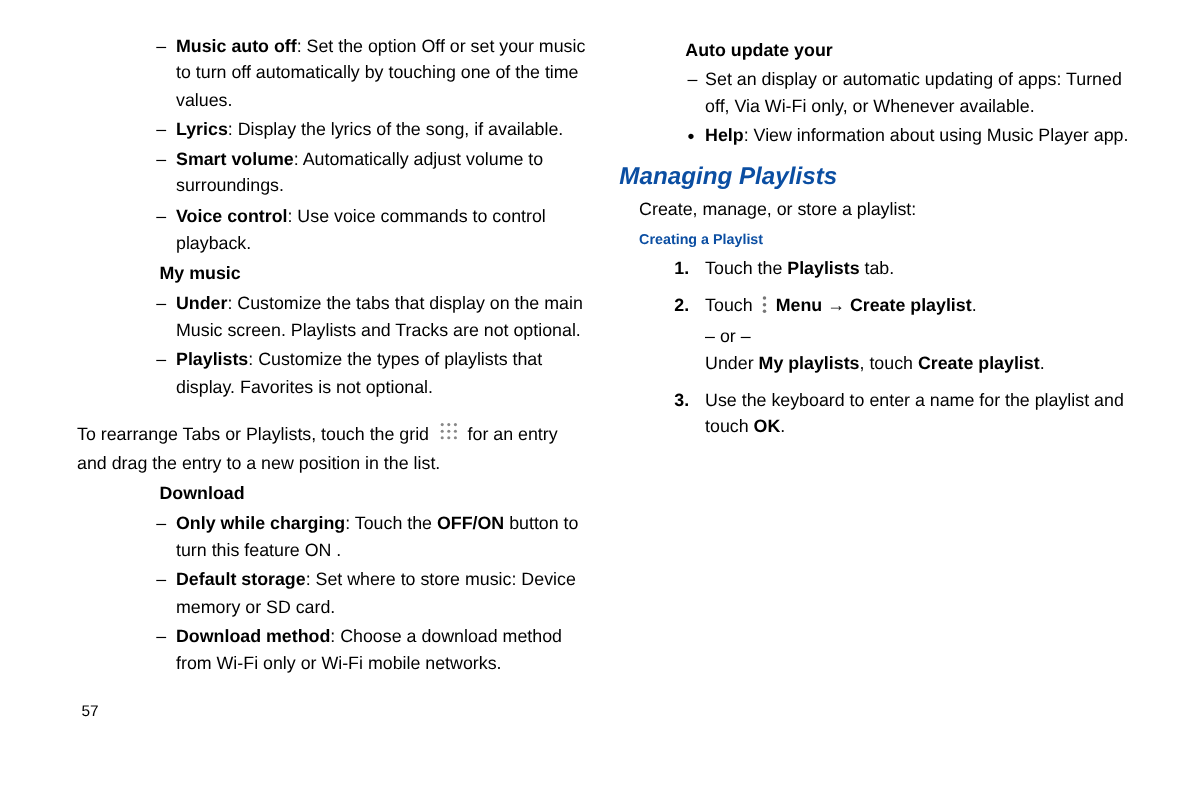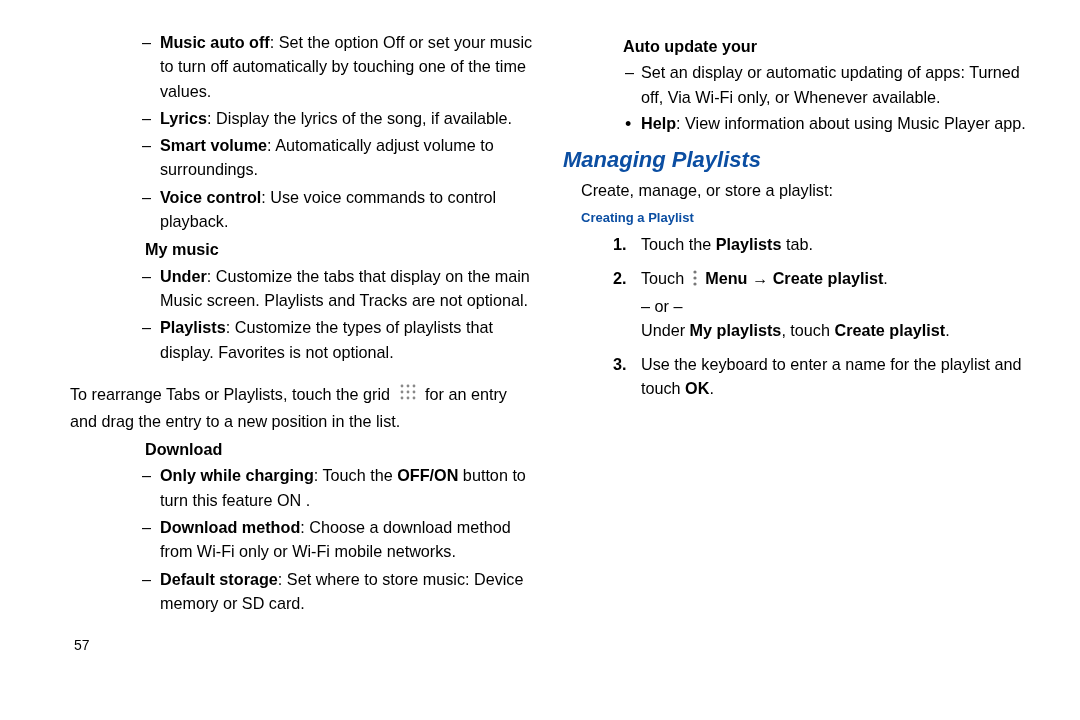--- a/index.html
+++ b/index.html
@@ -178,24 +178,24 @@
       </span>
       <span>for an entry and drag the entry to a new position in the list.</span>
     </div>
 
     <div class="subhead indent-1">Download</div>
 
     <div class="dash-item">
       <span class="b">Only while charging</span><span>: Touch the </span><span class="b">OFF/ON</span><span> button to turn this feature ON .</span>
     </div>
     <div class="dash-item">
+      <span class="b">Default storage</span><span>: Set where to store music: Device memory or SD card.</span>
+    </div>
+    <div class="dash-item">
       <span class="b">Download method</span><span>: Choose a download method from Wi-Fi only or Wi-Fi mobile networks.</span>
-    </div>
-    <div class="dash-item">
-      <span class="b">Default storage</span><span>: Set where to store music: Device memory or SD card.</span>
     </div>
 
     <div class="pagenum">57</div>
   </div>
 
   <div class="col">
 
     <div class="subhead indent-1b">Auto update your</div>
     <div class="dash-item-shallow">
       <span>Set an display or automatic updating of apps: Turned off, Via Wi-Fi only, or Whenever available.</span>

